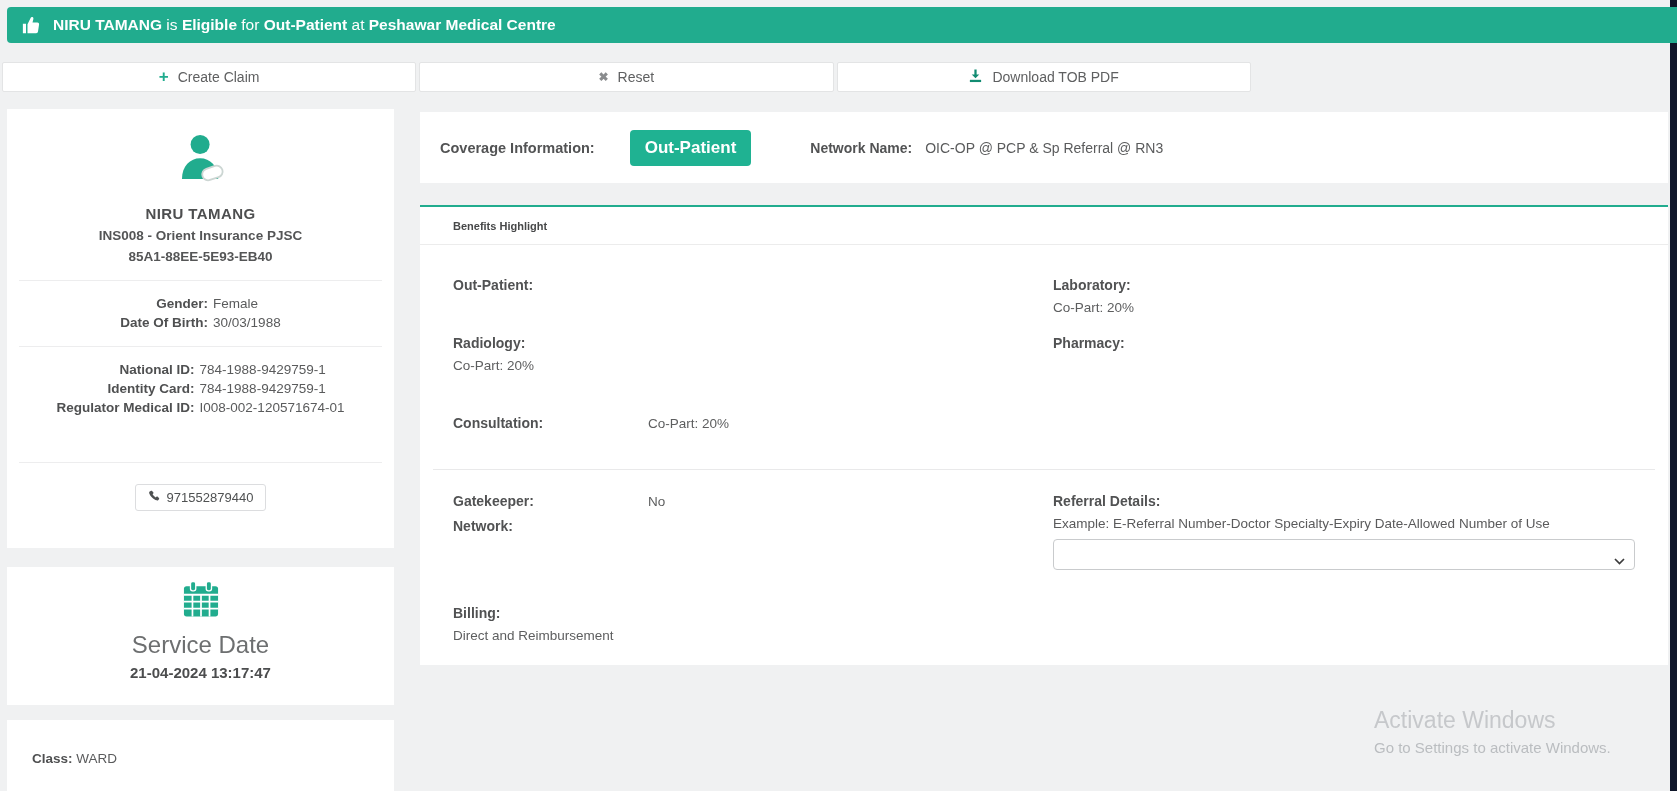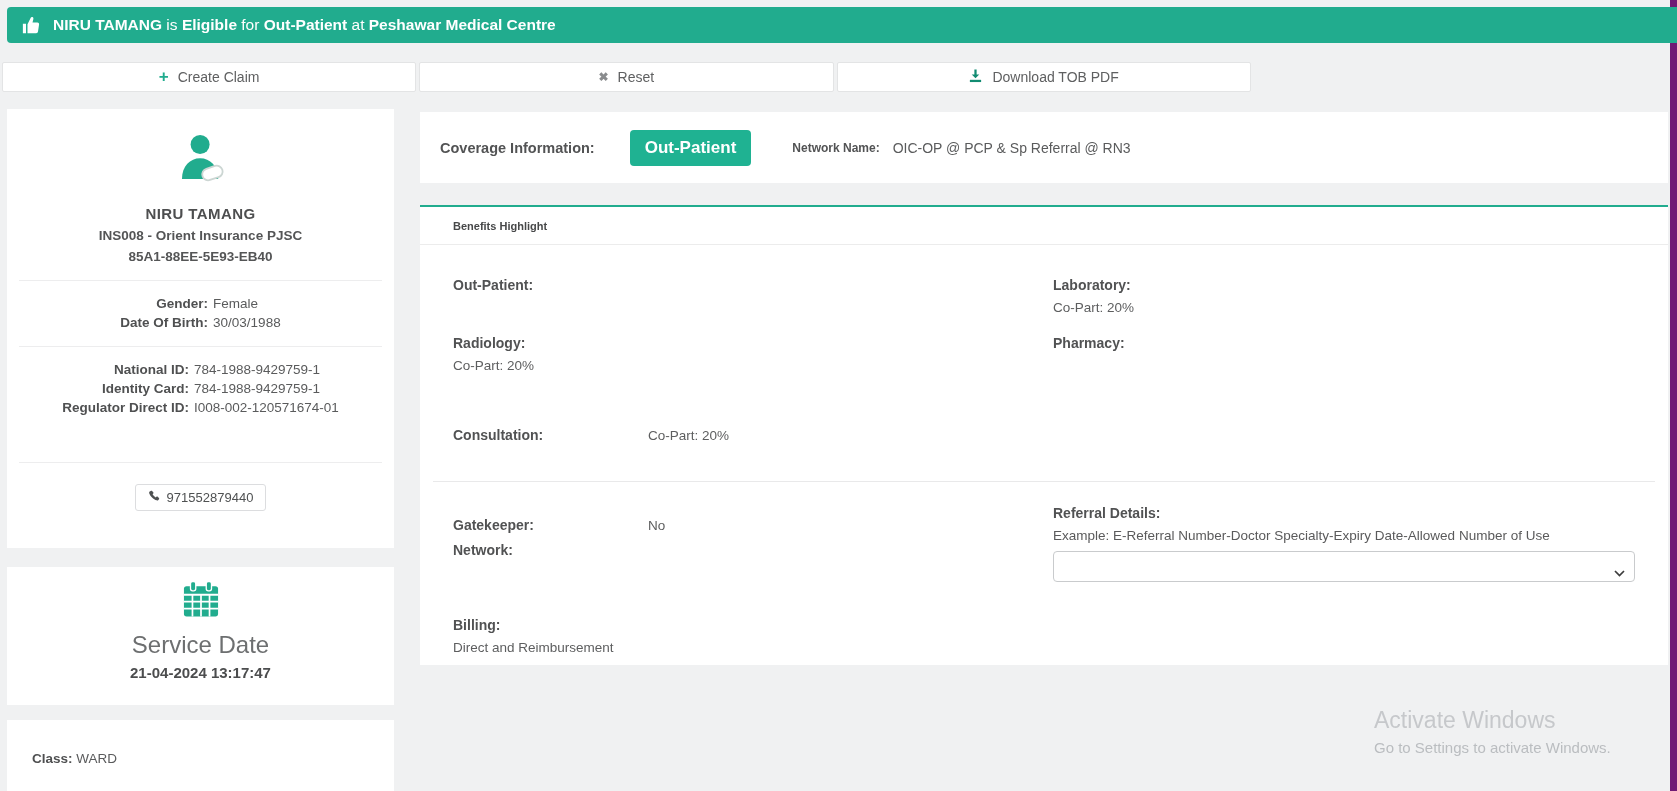--- a/index.html
+++ b/index.html
@@ -1,17 +1,17 @@
 <!DOCTYPE html>
 <html><head>
 <meta charset="utf-8">
 <style>
   html,body{margin:0;padding:0;}
   body{width:1677px;height:791px;background:#ffffff;font-family:"Liberation Sans",sans-serif;}
-  .stage{position:relative;width:1677px;height:791px;overflow:hidden;background:#701a75;}
+  .stage{position:relative;width:1677px;height:791px;overflow:hidden;background:#0f172a;}
   .appbg{position:absolute;left:0;top:0;width:1670px;height:791px;background:#f0f1f2;}
   .card{position:absolute;background:#ffffff;box-sizing:border-box;}
 
   
   .banner{position:absolute;left:7px;top:7px;width:1663px;height:36px;background:#21ac8e;border-radius:4px;
           display:flex;align-items:center;padding-left:10px;color:#ffffff;font-size:15.5px;}
   .banner .ticon{display:flex;align-items:center;margin:0 12px 0 4px;}
   .banner b{font-weight:bold;}
 
   
@@ -41,31 +41,31 @@
   .cardC{top:720px;height:71px;}
   .classline{font-size:13.5px;color:#5a5b5c;padding:31px 0 0 25px;text-align:left;}
   .classline b{color:#4f5051;}
 
   
   .main{left:420px;width:1248px;}
   .coverage{top:112px;height:71px;display:flex;align-items:center;padding:0 20px;gap:7px;}
   .covlabel{font-size:14.5px;font-weight:bold;color:#525354;}
   .badge{margin-left:28px;background:#1fb292;color:#fff;font-size:17px;font-weight:bold;
          padding:8px 15px;border-radius:4px;}
-  .netlabel{margin-left:34px;font-size:12px;font-weight:bold;color:#525354;}
+  .netlabel{margin-left:52px;font-size:14px;font-weight:bold;color:#525354;}
   .netvalue{margin-left:6px;font-size:14px;color:#5a5b5c;}
 
   .benefits{top:205px;height:460px;border-top:2px solid #21ac8e;}
   .bhead{padding:13px 33px 12px 33px;font-size:11px;font-weight:bold;color:#474849;
          border-bottom:1px solid #ececec;}
   .bcontent{padding:0 33px;}
   .grid2{display:grid;grid-template-columns:600px 1fr;}
   .blabel{font-size:14px;font-weight:bold;color:#515253;}
   .bvalue{font-size:13.5px;color:#5d5e5f;margin-top:7px;}
-  .inline-row{display:flex;margin-top:12px;}
+  .inline-row{display:flex;}
   .inline-row .blabel{width:195px;flex:none;}
   .inline-row .bvalue{margin-top:1px;}
   .bdivider{border:none;border-top:1px solid #e9e9ea;margin:38px -20px 0 -20px;}
   .example{font-size:13.5px;color:#5a5a5b;margin-top:7px;}
   .refselect{position:relative;margin-top:8px;height:29px;border:1px solid #c9cbcd;border-radius:4px;
              background:#fff;cursor:pointer;}
   .refselect .chev{position:absolute;right:9px;top:11px;}
 
   
   .watermark{position:absolute;left:1374px;top:707px;}
@@ -124,21 +124,21 @@
       <span class="v">Female</span>
       <span class="k">Date Of Birth:</span>
       <span class="v">30/03/1988</span>
     </div>
     <hr class="divider">
     <div class="kvgrid">
       <span class="k">National ID:</span>
       <span class="v">784-1988-9429759-1</span>
       <span class="k">Identity Card:</span>
       <span class="v">784-1988-9429759-1</span>
-      <span class="k">Regulator Direct ID:</span>
+      <span class="k">Regulator Medical ID:</span>
       <span class="v">I008-002-120571674-01</span>
     </div>
     <hr class="divider" style="margin-top:47px;">
     <div>
       <span class="phonebtn">
         <span>
           <svg width="12" height="12" viewBox="0 0 16 16" fill="#4f5152">
               <path d="M3.6 1.4c.5-.5 1.3-.5 1.8 0L7 3c.5.5.5 1.3 0 1.8l-.9.9c.6 1.3 2.9 3.6 4.2 4.2l.9-.9c.5-.5 1.3-.5 1.8 0l1.6 1.6c.5.5.5 1.3 0 1.8l-.8.8c-.6.6-1.5.9-2.3.6-2-.6-4.3-2.1-6.1-3.9S2.2 6.2 1.6 4.2c-.3-.8 0-1.7.6-2.3z"></path>
             </svg>
         </span>

